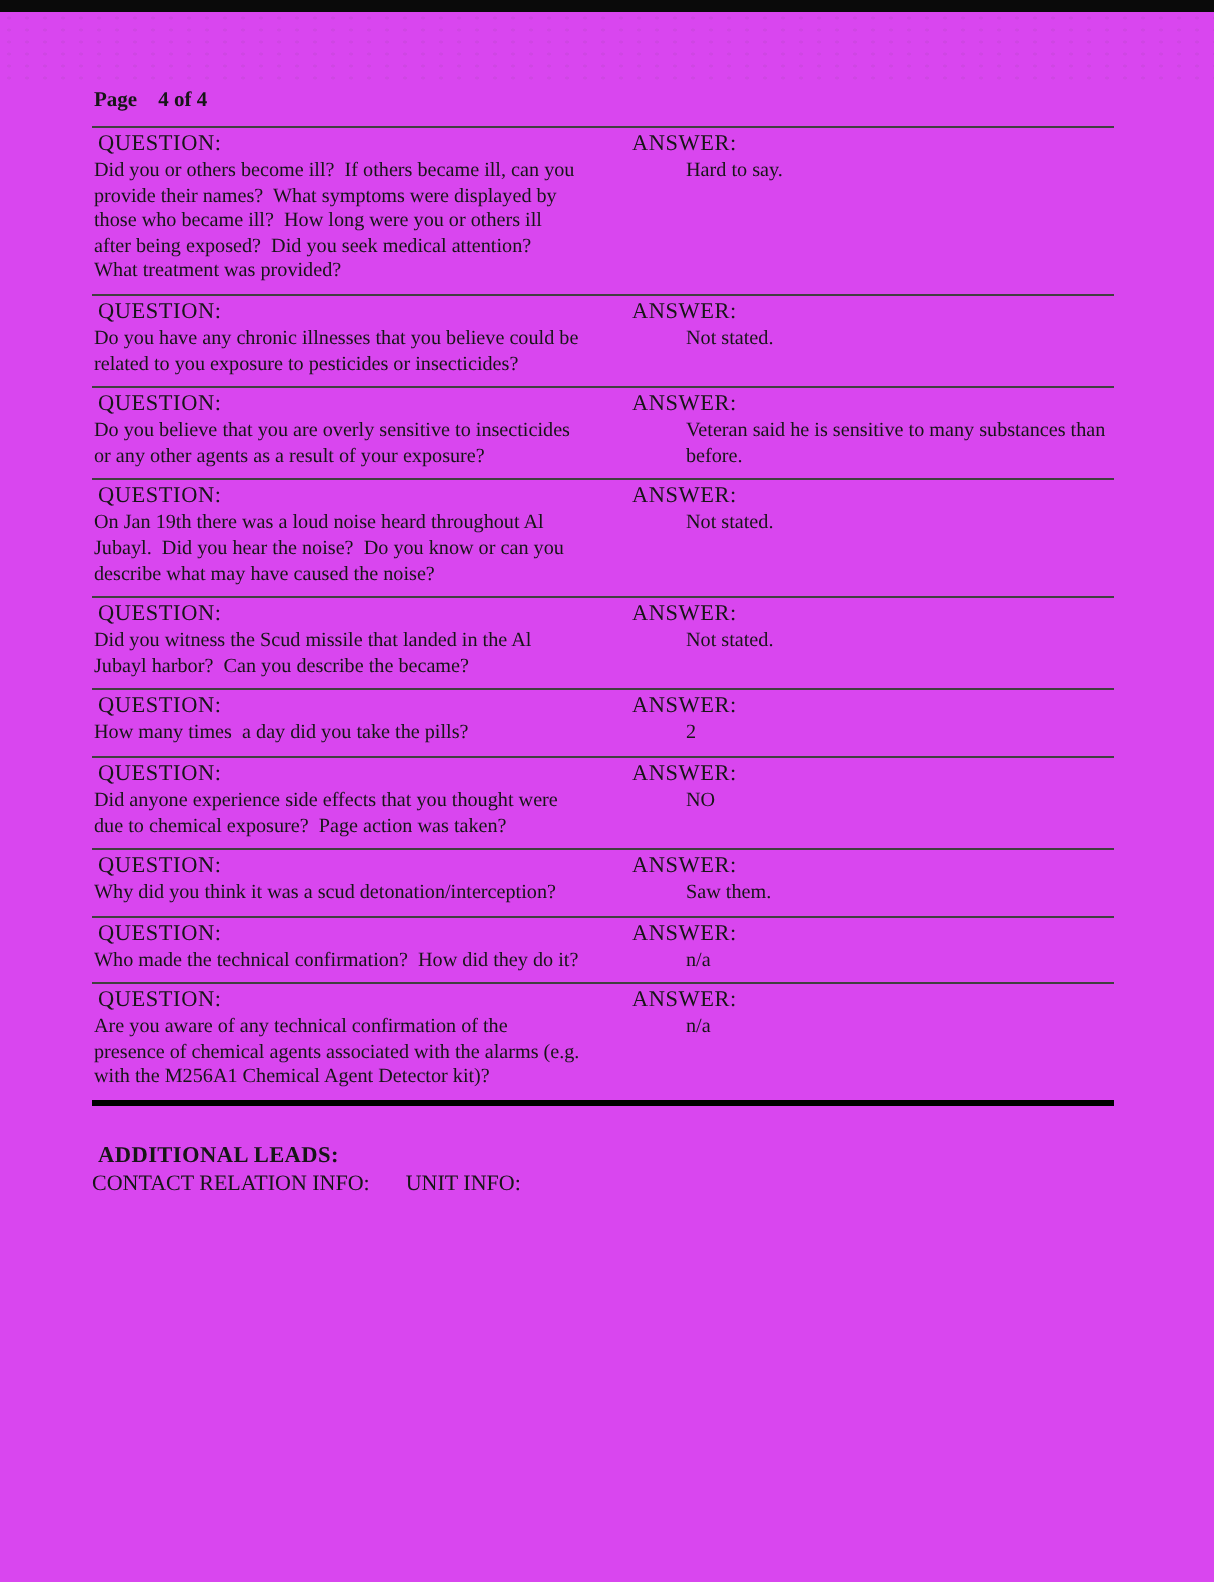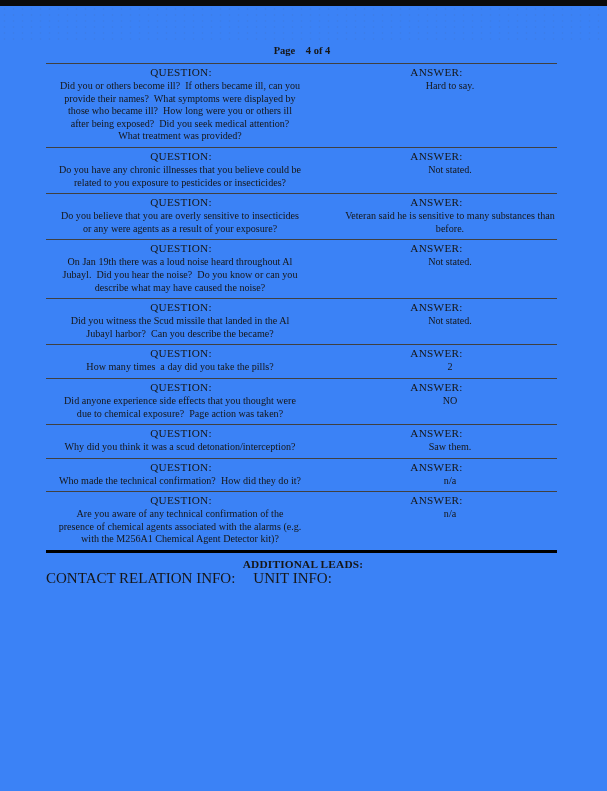--- a/index.html
+++ b/index.html
@@ -4,25 +4,24 @@
 <style>
   html, body {
     margin: 0;
     padding: 0;
     background: #ffffff;
   }
   .page {
     position: relative;
     width: 607px;
     height: 791px;
-    background: #3b82f6;
+    background: #d946ef;
     overflow: hidden;
     font-family: "Liberation Serif", "DejaVu Serif", serif;
     color: #161616;
-    text-align: center;
   }
   .top-bar {
     position: absolute;
     top: 0;
     left: 0;
     width: 607px;
     height: 6px;
     background: #0a0a0a;
   }
   .noise {
@@ -71,31 +70,31 @@
     margin: 0 0 1px 3px;
   }
   .q-text, .a-text {
     font-size: 10.1px;
     line-height: 12.6px;
     white-space: pre;
     margin-left: 30px;
   }
   .q-text { margin-left: 1px; }
   .footer {
-    padding-top: 5px;
+    padding-top: 19px;
   }
   .additional-leads {
     font-weight: bold;
     font-size: 11.3px;
     letter-spacing: 0.2px;
     line-height: 13px;
     margin-left: 3px;
   }
   .contact-line {
-    font-size: 15px;
+    font-size: 11px;
     line-height: 13px;
     margin-top: 1px;
     display: flex;
   }
   .contact-line .unit-info {
     margin-left: 18px;
   }
 </style>
 </head>
 <body>
@@ -133,21 +132,21 @@
         <div class="a-col">
           <div class="hdr">ANSWER:</div>
           <div class="a-text">Not stated.</div>
         </div>
       </div>
 
       <div class="qa-block">
         <div class="q-col">
           <div class="hdr">QUESTION:</div>
           <div class="q-text">Do you believe that you are overly sensitive to insecticides
-or any were agents as a result of your exposure?</div>
+or any other agents as a result of your exposure?</div>
         </div>
         <div class="a-col">
           <div class="hdr">ANSWER:</div>
           <div class="a-text">Veteran said he is sensitive to many substances than
 before.</div>
         </div>
       </div>
 
       <div class="qa-block">
         <div class="q-col">

